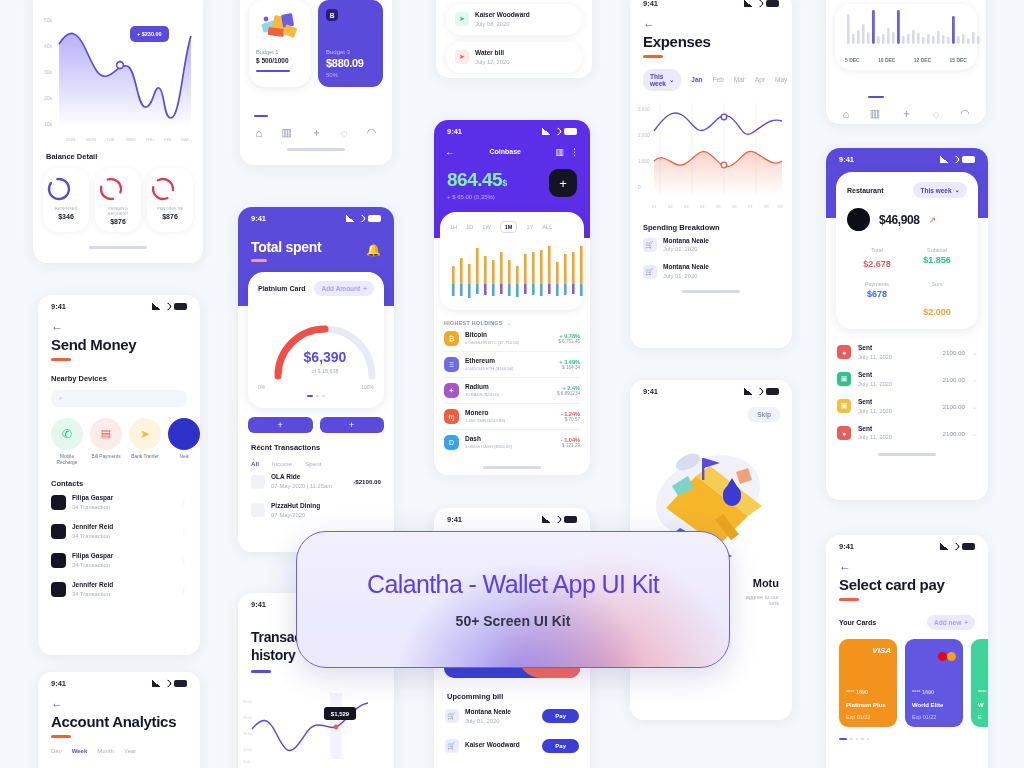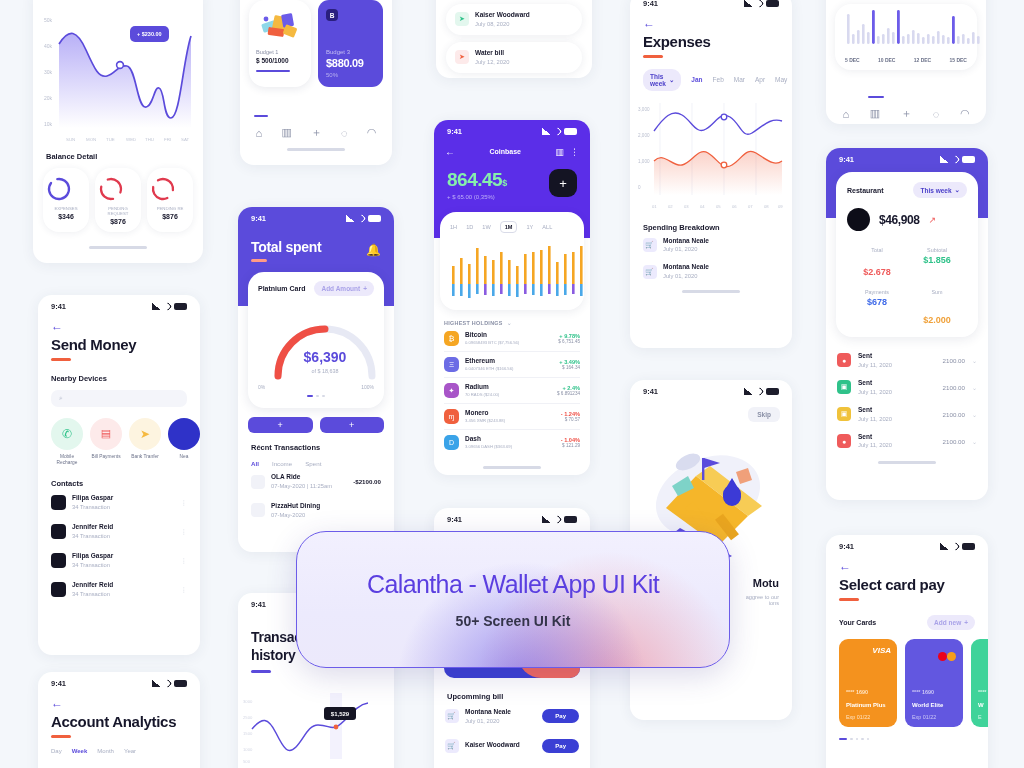--- a/index.html
+++ b/index.html
@@ -720,21 +720,21 @@
         </span>
       </div>
       <div style="display:flex; align-items:center; gap:9px; margin-top:10px;">
         <div style="width:23px;height:23px;border-radius:50%;background:#0d0d18;"></div>
         <span style="font-size:12px; font-weight:bold; color:#17172b; letter-spacing:-.4px;">$46,908</span>
         <span style="color:#ef5b5b; font-size:9px;">↗</span>
       </div>
       <div style="display:flex; margin-top:16px; text-align:center;">
         <div style="flex:1;">
           <div style="font-size:5.4px; color:#a8aec2;">Total</div>
-          <div style="font-size:9px; font-weight:bold; color:#ef5b5b; margin-top:14px;">$2.678</div>
+          <div style="font-size:9px; font-weight:bold; color:#ef5b5b; margin-top:6px;">$2.678</div>
         </div>
         <div style="flex:1;">
           <div style="font-size:5.4px; color:#a8aec2;">Subtotal</div>
           <div style="font-size:9px; font-weight:bold; color:#2fc28a; margin-top:2px;">$1.856</div>
         </div>
       </div>
       <div style="display:flex; margin-top:12px; text-align:center;">
         <div style="flex:1;">
           <div style="font-size:5.4px; color:#a8aec2;">Payments</div>
           <div style="font-size:9px; font-weight:bold; color:#3f6ae8; margin-top:2px;">$678</div>

